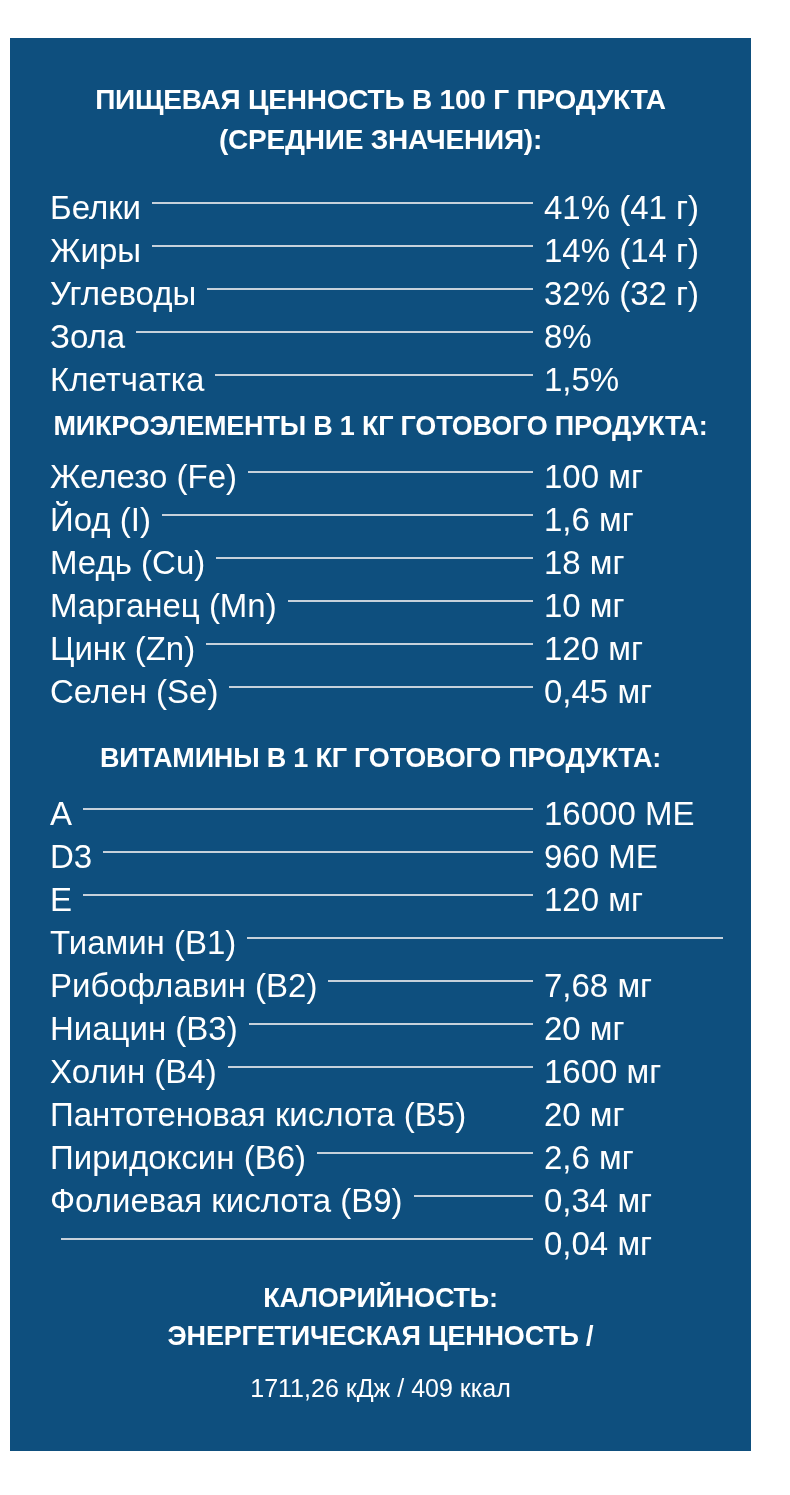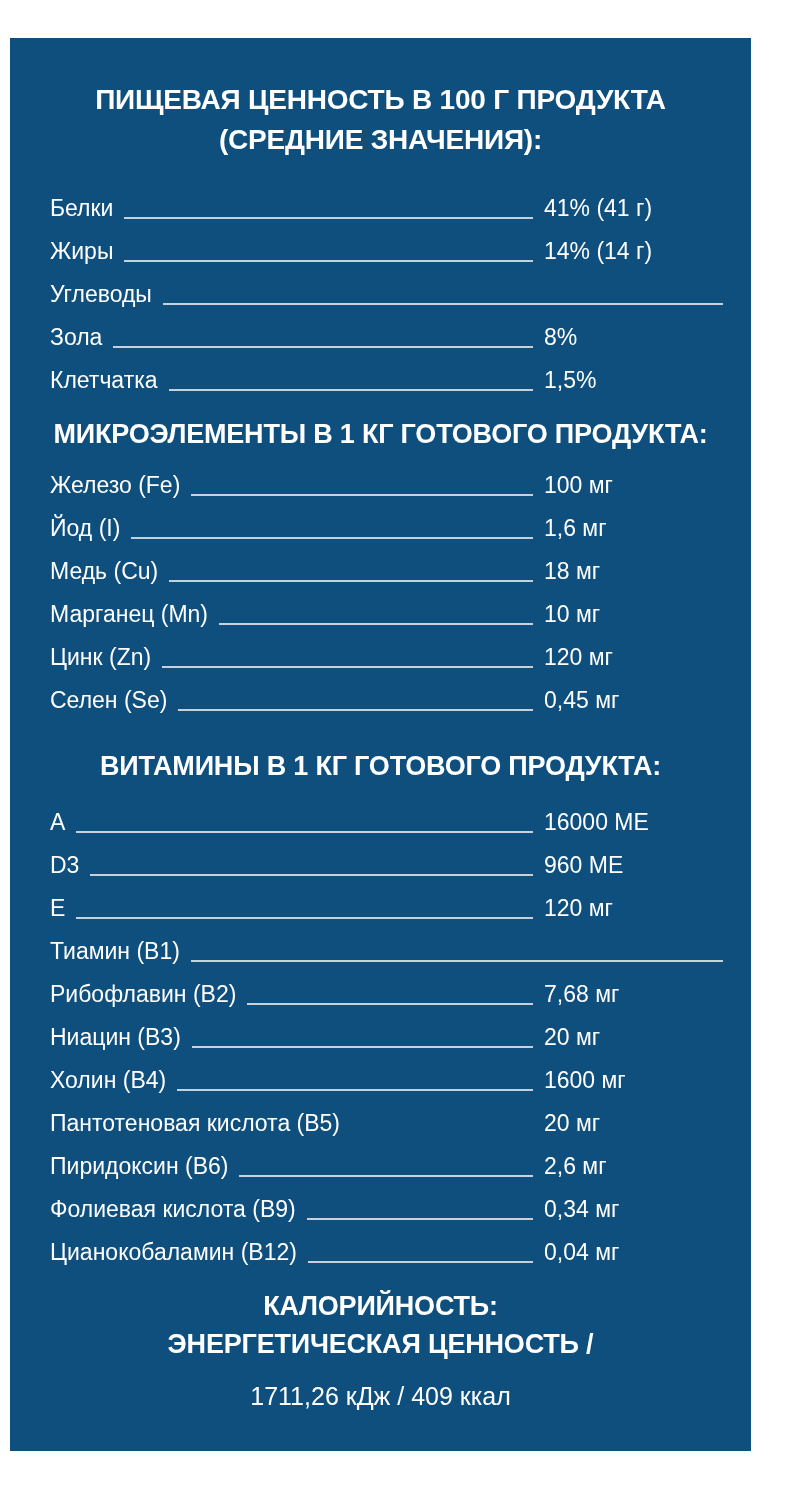--- a/index.html
+++ b/index.html
@@ -21,29 +21,29 @@
   .title {
     font-size: 28px; font-weight: bold; line-height: 40px;
     text-align: center; letter-spacing: -0.2px;
   }
   .section-header {
     font-size: 27px; font-weight: bold; line-height: 34px;
     text-align: center; letter-spacing: -0.2px;
   }
   .rows { display: block; }
   #rows-nutrition { margin-top: 26px; }
-  #header-micro   { margin-top: 16px; }
+  #header-micro   { margin-top: 8px; }
   #rows-micro     { margin-top: 12px; }
   #header-vit     { margin-top: 28px; }
   #rows-vit       { margin-top: 17px; }
   #header-energy  { margin-top: 14px; line-height: 38px; }
   #energy-value   { margin-top: 12px; }
   .row {
-    display: flex; align-items: flex-end;
-    height: 43px; font-size: 23px;
+    display: flex; align-items: center;
+    height: 43px; font-size: 33px;
     margin: 0 17px 0 40px;
   }
   .row .label { line-height: 42px; white-space: nowrap; }
   .row .leader {
     flex: 1 1 auto; min-width: 0;
     border-bottom: 2px solid var(--leader-color, #C6D1DB);
     margin: 0 11px 10px 11px;
   }
   .row .leader.no-line { border-bottom: none; }
   .row .value {
@@ -71,20 +71,21 @@
         <span class="value">41% (41 г)</span>
       </div>
       <div class="row">
         <span class="label">Жиры</span>
         <span class="leader"></span>
         <span class="value">14% (14 г)</span>
       </div>
       <div class="row">
         <span class="label">Углеводы</span>
         <span class="leader"></span>
+        <span class="value">32% (32 г)</span>
       </div>
       <div class="row">
         <span class="label">Зола</span>
         <span class="leader"></span>
         <span class="value">8%</span>
       </div>
       <div class="row">
         <span class="label">Клетчатка</span>
         <span class="leader"></span>
         <span class="value">1,5%</span>
@@ -172,21 +173,20 @@
         <span class="label">Пиридоксин (B6)</span>
         <span class="leader"></span>
         <span class="value">2,6 мг</span>
       </div>
       <div class="row">
         <span class="label">Фолиевая кислота (B9)</span>
         <span class="leader"></span>
         <span class="value">0,34 мг</span>
       </div>
       <div class="row">
-        <span class="label">Цианокобаламин (B12)</span>
         <span class="leader"></span>
         <span class="value">0,04 мг</span>
       </div>
     </div>
 
   <div class="section-header" id="header-energy">
     <div>КАЛОРИЙНОСТЬ:</div>
     <div>ЭНЕРГЕТИЧЕСКАЯ ЦЕННОСТЬ /</div>
   </div>
 

